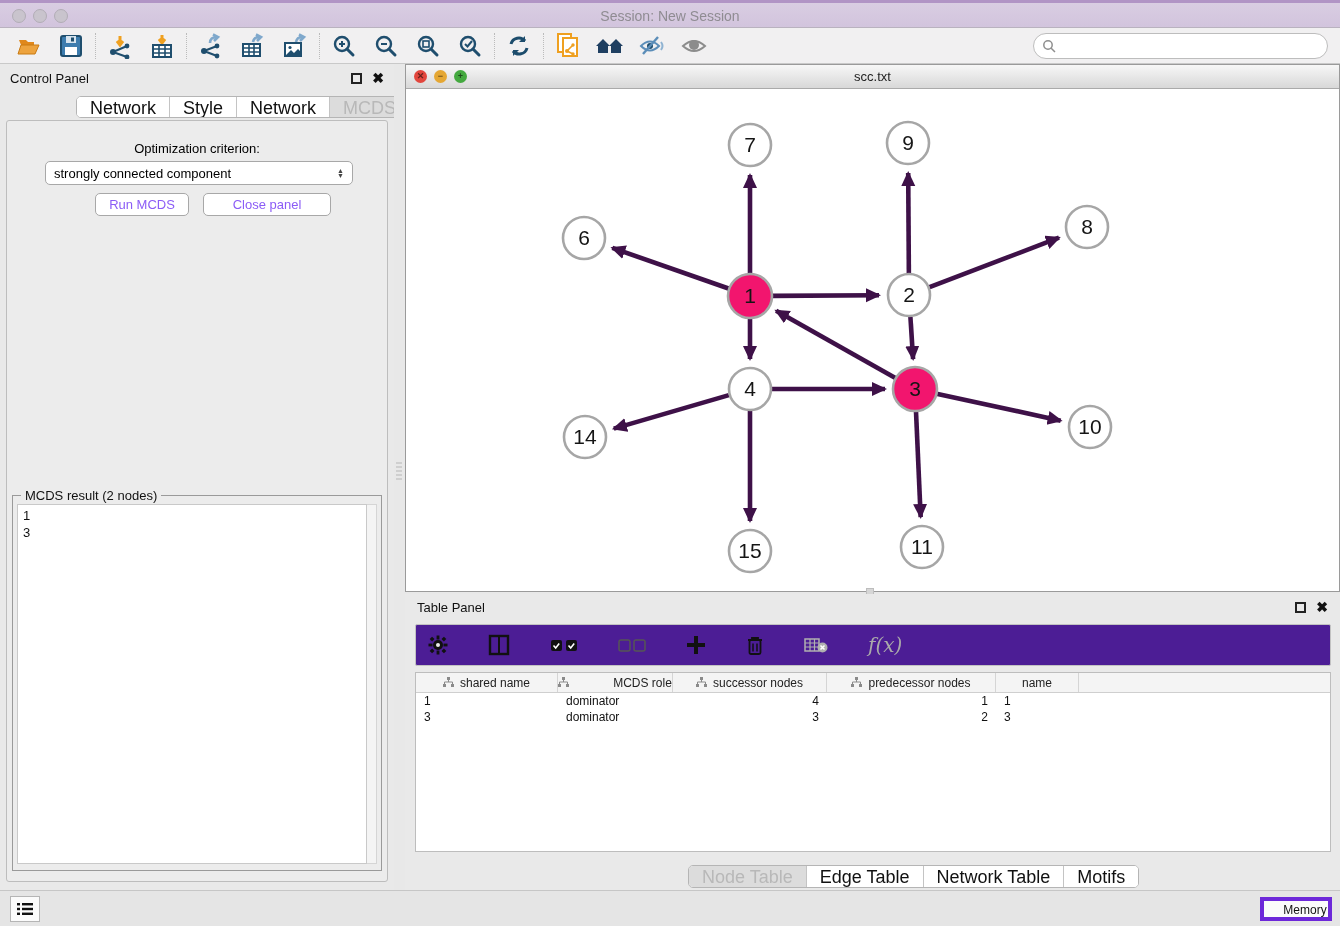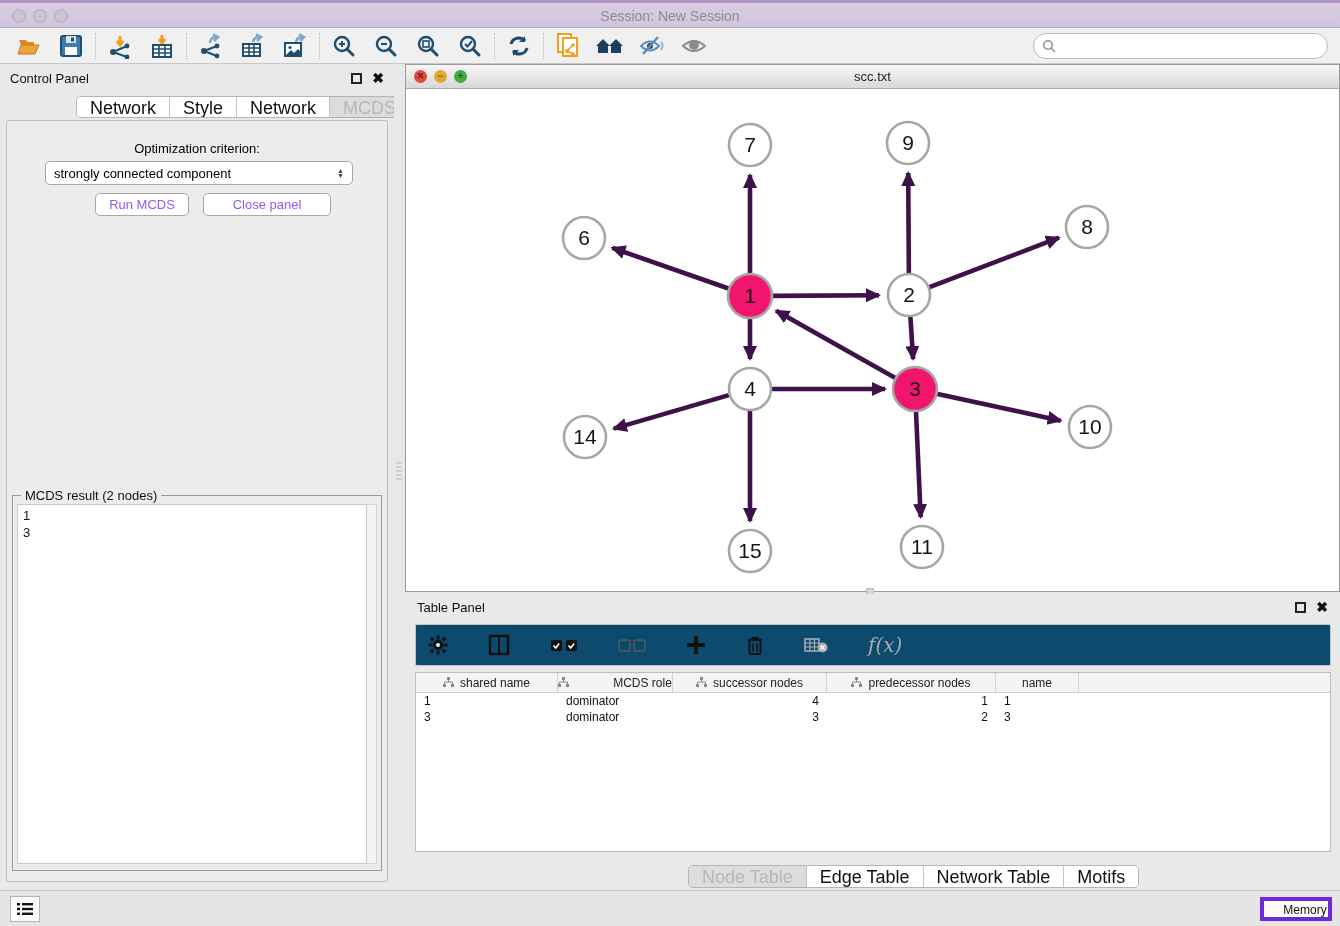--- a/index.html
+++ b/index.html
@@ -85,21 +85,21 @@
   #net-canvas { position:absolute; left:0; top:24px; width:933px; height:502px; background:#fff; }
   #h-grip { left:866px; top:588px; width:8px; height:7px; background:#d6d6d6;
     border:1px solid #bdbdbd; cursor:row-resize; }
 
   
   #table-panel { left:405px; top:594px; width:935px; height:296px; background:#e9e9e9; }
   #tp-header { position:absolute; left:0; top:0; width:100%; height:26px;
     display:flex; align-items:center; padding:0 12px; }
   #tp-header .ph-title { font-size:13px; color:#111; flex:1; }
   #tp-toolbar { position:absolute; left:10px; top:30px; width:916px; height:42px;
-    background:#0c4a6e; border:1px solid #c2c2c2; border-radius:2px;
+    background:#4c1d95; border:1px solid #c2c2c2; border-radius:2px;
     display:flex; align-items:center; padding-left:12px; gap:40px; }
   .tpt-btn { display:flex; align-items:center; justify-content:center; cursor:pointer; }
   .fx-label { font-size:20px; color:#aaa; font-family:"DejaVu Serif", serif; font-style:italic; }
   #node-table { position:absolute; left:10px; top:78px; width:916px; height:180px;
     background:#fff; border:1px solid #bdbdbd; font-size:12px; }
   .tr { display:flex; }
   .tr.head { background:#f4f4f4; border-bottom:1px solid #cfcfcf; height:20px; }
   .th { display:flex; align-items:center; justify-content:center; gap:6px;
     border-right:1px solid #d5d5d5; font-size:12px; color:#222; cursor:pointer; }
   .td { padding:1px 8px; height:16px; line-height:15px; color:#111; }

